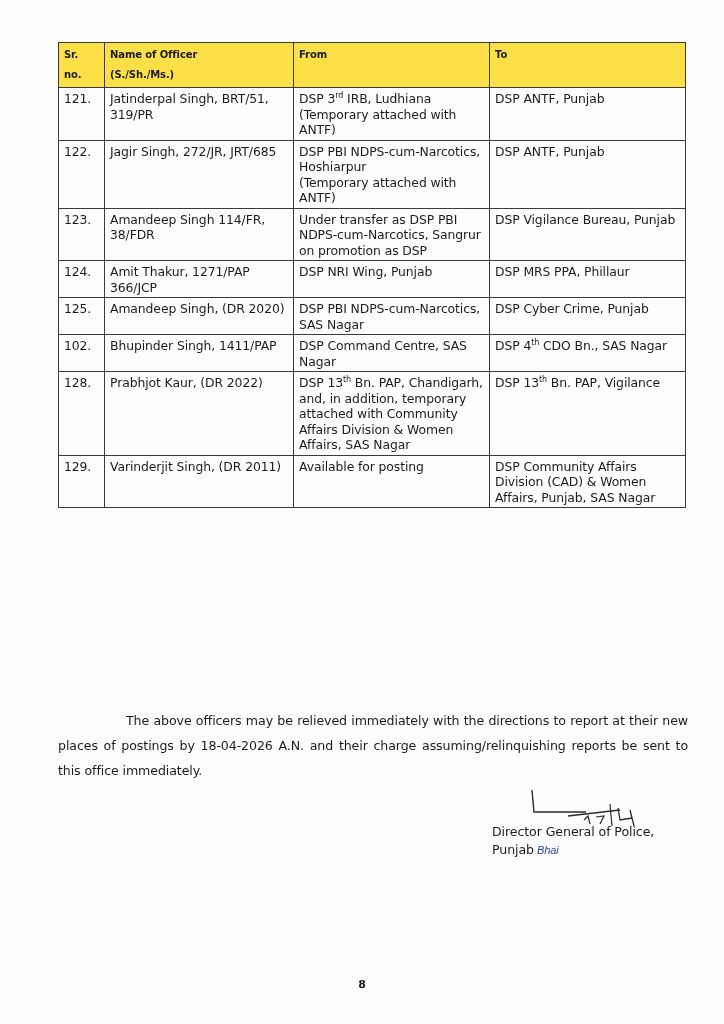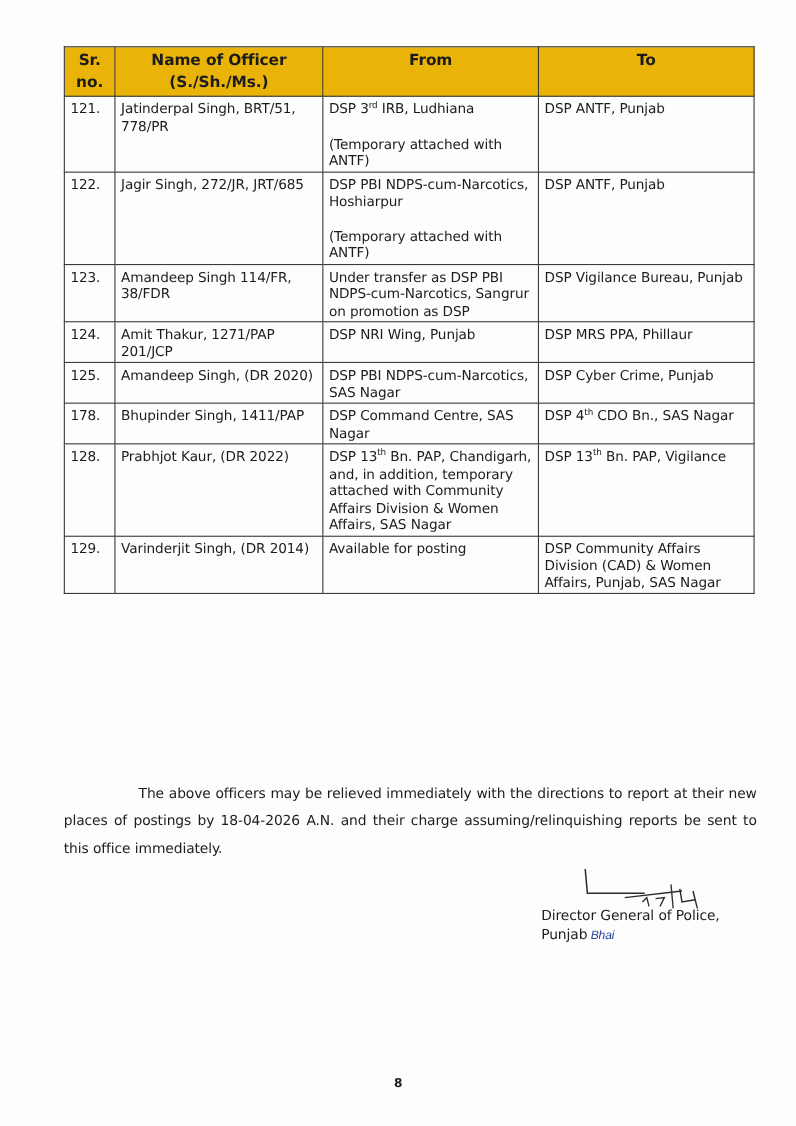--- a/index.html
+++ b/index.html
@@ -32,33 +32,32 @@
     }
     table.postings th,
     table.postings td {
       border: 1.3px solid #3a3a3a;
       vertical-align: top;
       text-align: left;
       padding: 3px 5px 2px 5px;
       letter-spacing: -0.1px;
     }
     table.postings th {
-      background: #eab308;
+      background: #fde047;
       font-weight: bold;
-      font-size: 14px;
+      font-size: 10px;
       line-height: 20px;
       padding-top: 2px;
-      text-align: center;
     }
     col.c-sr { width: 46px; }
     col.c-name { width: 189px; }
     col.c-from { width: 196px; }
     col.c-to { width: 196px; }
     td.sr { padding-left: 4px; margin-top: 20px; }
-    .sub-para { display: block; margin-top: 16px; }
+    .sub-para { display: block; margin-top: 0; }
     sup { font-size: 8px; line-height: 0; vertical-align: super; }
 
     .para {
       position: absolute;
       left: 58px;
       top: 708px;
       width: 630px;
       font-size: 12.6px;
       line-height: 25px;
       text-align: justify;
@@ -117,21 +116,21 @@
           <span>Name of Officer</span><br>
           <span>(S./Sh./Ms.)</span>
         </th>
         <th>From</th>
         <th>To</th>
       </tr>
     </thead>
     <tbody id="rows">
     <tr>
       <td class="sr">121.</td>
-      <td>Jatinderpal Singh, BRT/51, 778/PR</td>
+      <td>Jatinderpal Singh, BRT/51, 319/PR</td>
       <td>
         <span><span>DSP 3</span><sup>rd</sup><span> IRB, Ludhiana</span></span>
         <span class="sub-para">(Temporary attached with ANTF)</span>
       </td>
       <td>
         <span>DSP ANTF, Punjab</span><sup></sup><span></span>
       </td>
     </tr>
 
     <tr>
@@ -153,21 +152,21 @@
         <span><span>Under transfer as DSP PBI NDPS-cum-Narcotics, Sangrur on promotion as DSP</span><sup></sup><span></span></span>
         
       </td>
       <td>
         <span>DSP Vigilance Bureau, Punjab</span><sup></sup><span></span>
       </td>
     </tr>
 
     <tr>
       <td class="sr">124.</td>
-      <td>Amit Thakur, 1271/PAP 201/JCP</td>
+      <td>Amit Thakur, 1271/PAP 366/JCP</td>
       <td>
         <span><span>DSP NRI Wing, Punjab</span><sup></sup><span></span></span>
         
       </td>
       <td>
         <span>DSP MRS PPA, Phillaur</span><sup></sup><span></span>
       </td>
     </tr>
 
     <tr>
@@ -177,21 +176,21 @@
         <span><span>DSP PBI NDPS-cum-Narcotics, SAS Nagar</span><sup></sup><span></span></span>
         
       </td>
       <td>
         <span>DSP Cyber Crime, Punjab</span><sup></sup><span></span>
       </td>
     </tr>
 
 
     <tr>
-      <td class="sr">178.</td>
+      <td class="sr">102.</td>
       <td>Bhupinder Singh, 1411/PAP</td>
       <td>
         <span><span>DSP Command Centre, SAS Nagar</span><sup></sup><span></span></span>
         
       </td>
       <td>
         <span>DSP 4</span><sup>th</sup><span> CDO Bn., SAS Nagar</span>
       </td>
     </tr>
 
@@ -202,21 +201,21 @@
         <span><span>DSP 13</span><sup>th</sup><span> Bn. PAP, Chandigarh, and, in addition, temporary attached with Community Affairs Division &amp; Women Affairs, SAS Nagar</span></span>
         
       </td>
       <td>
         <span>DSP 13</span><sup>th</sup><span> Bn. PAP, Vigilance</span>
       </td>
     </tr>
 
     <tr>
       <td class="sr">129.</td>
-      <td>Varinderjit Singh, (DR 2014)</td>
+      <td>Varinderjit Singh, (DR 2011)</td>
       <td>
         <span><span>Available for posting</span><sup></sup><span></span></span>
         
       </td>
       <td>
         <span>DSP Community Affairs Division (CAD) &amp; Women Affairs, Punjab, SAS Nagar</span><sup></sup><span></span>
       </td>
     </tr>
   </tbody>
   </table>

